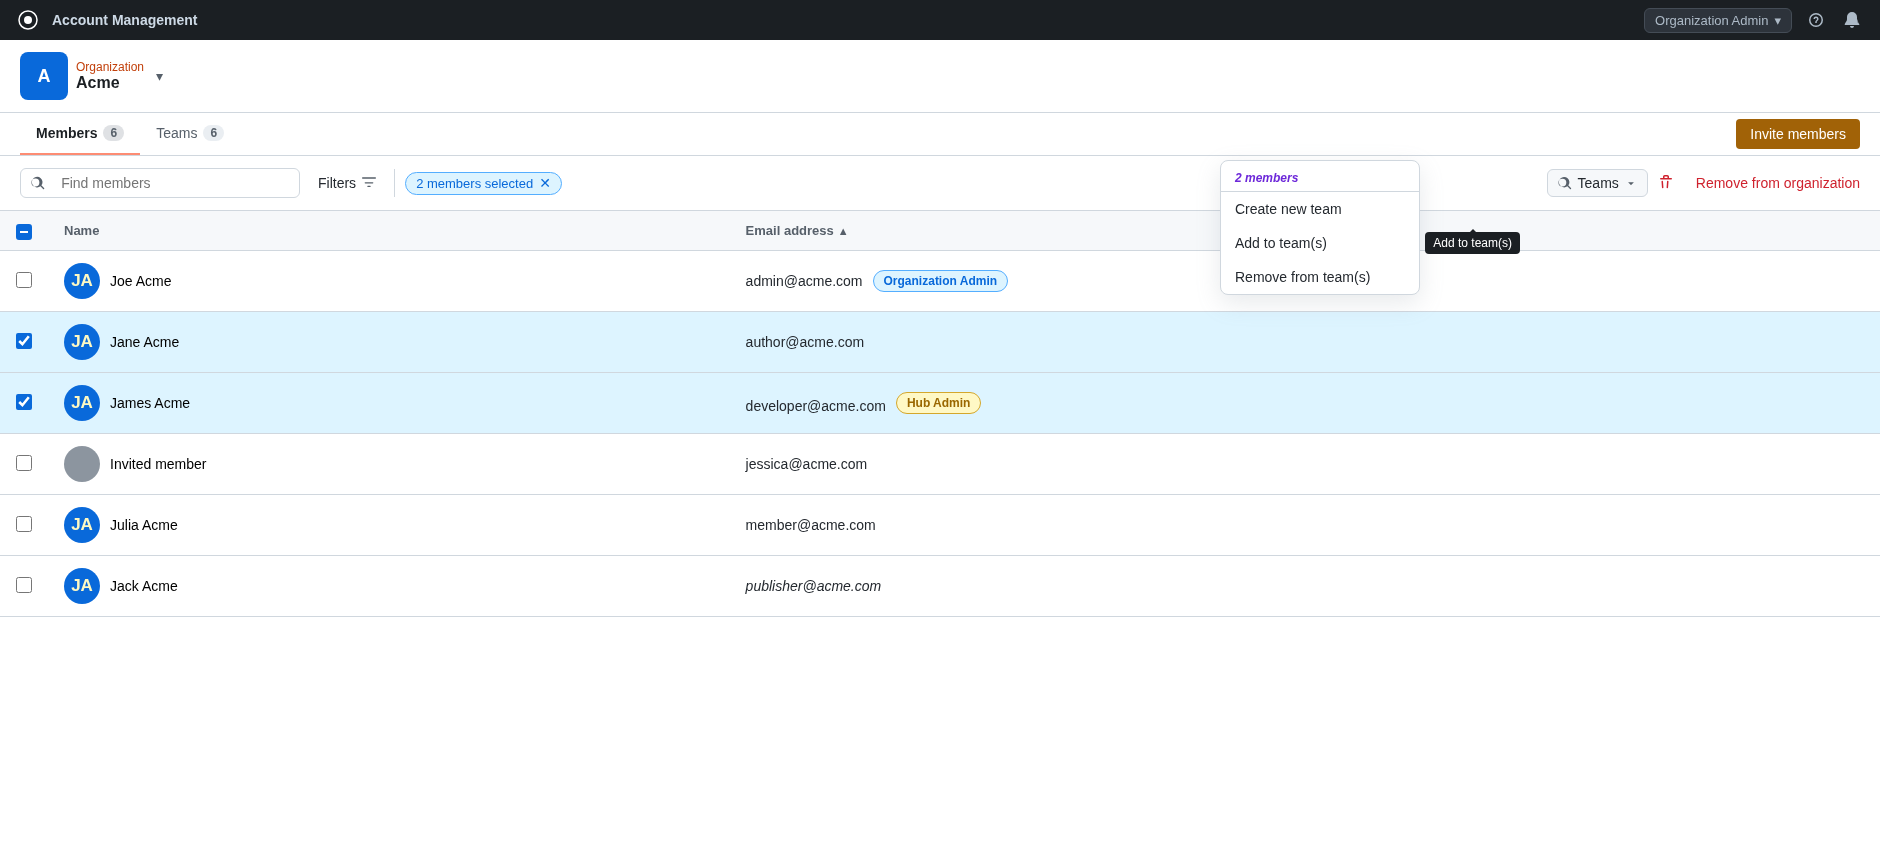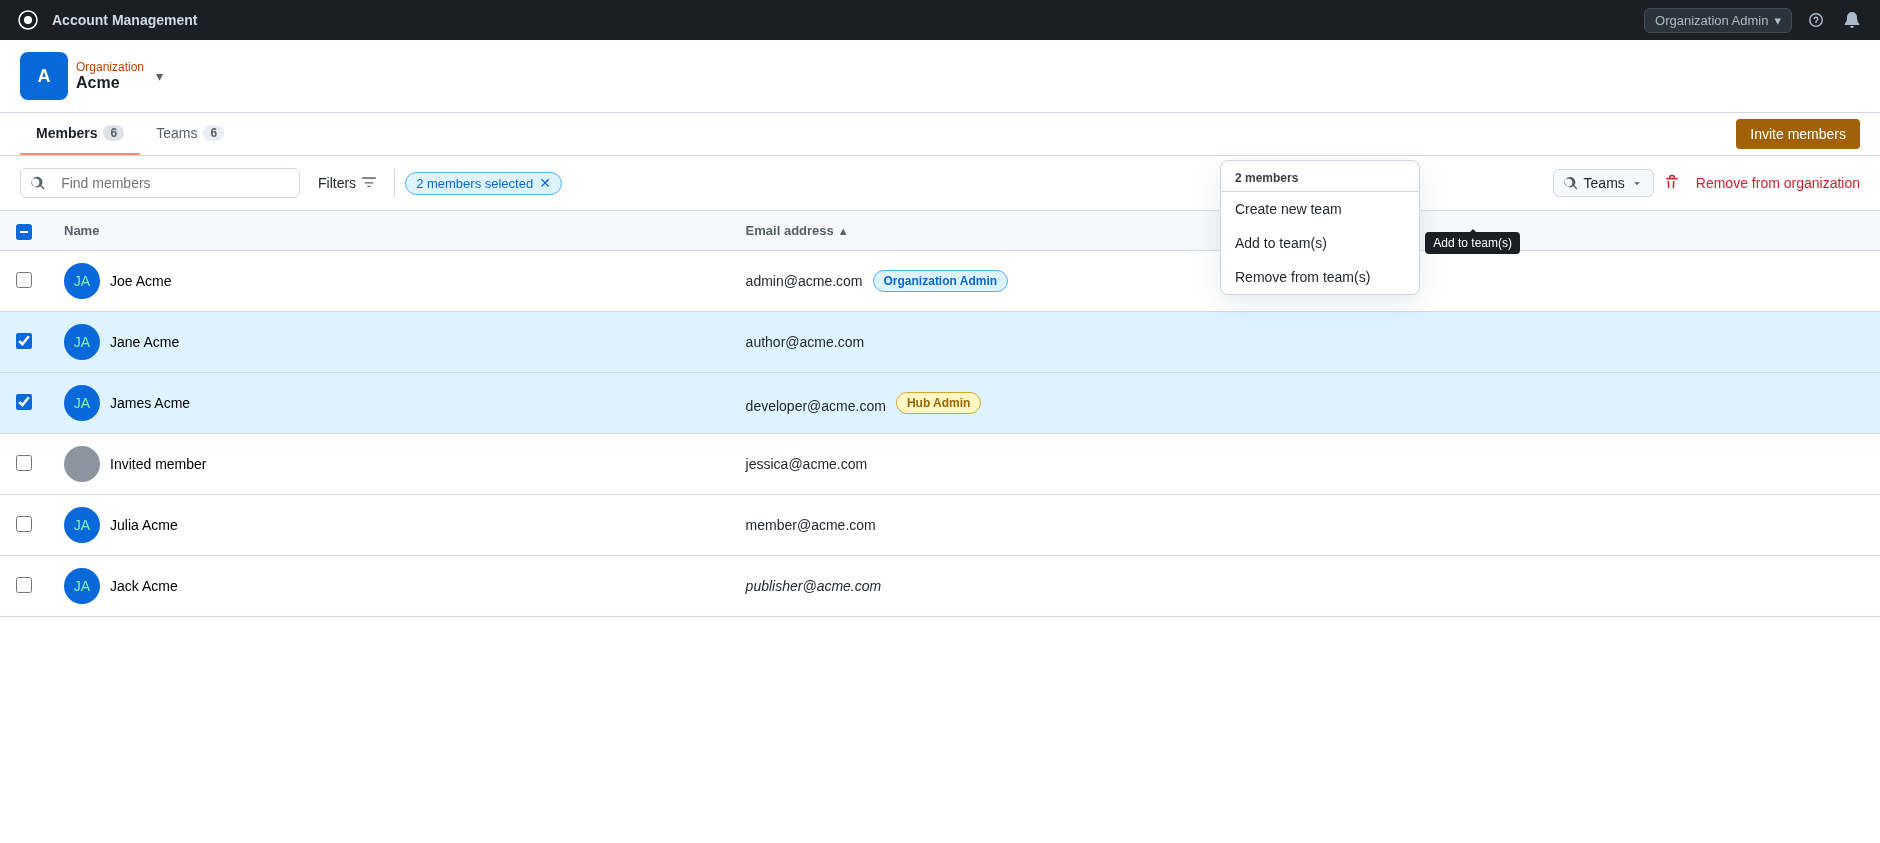--- a/index.html
+++ b/index.html
@@ -192,21 +192,21 @@
       border-radius: 6px;
       padding: 5px 10px;
       gap: 6px;
       background: #f6f8fa;
       cursor: pointer;
       font-size: 14px;
     }
     .remove-org-btn {
       display: flex;
       align-items: center;
-      gap: 16px;
+      gap: 22px;
       color: #cf222e;
       background: none;
       border: none;
       font-size: 14px;
       cursor: pointer;
       font-weight: 500;
     }
 
     
     .members-table {
@@ -257,23 +257,23 @@
     }
 
     .member-cell { display: flex; align-items: center; gap: 10px; }
     .avatar {
       width: 36px;
       height: 36px;
       border-radius: 50%;
       display: flex;
       align-items: center;
       justify-content: center;
-      font-weight: 400;
-      font-size: 14px;
-      color: #86efac;
+      font-weight: 700;
+      font-size: 17px;
+      color: #fef9c3;
       flex-shrink: 0;
     }
     .avatar-gray { background: #8c959f; }
     .avatar-blue { background: #0969da; }
     .member-name { font-size: 14px; color: #000000; font-weight: 500; }
 
     .badge {
       display: inline-block;
       padding: 3px 10px;
       border-radius: 20px;
@@ -290,23 +290,24 @@
       border: 1px solid #d0d7de;
       border-radius: 8px;
       box-shadow: 0 8px 24px rgba(140,149,159,0.2);
       z-index: 200;
       width: 200px;
       overflow: hidden;
     }
     .dropdown-header {
       padding: 10px 14px 6px;
       font-size: 12px;
-      color: #404040;
+      color: #6d28d9;
       font-weight: 600;
       border-bottom: 1px solid #d0d7de;
+      font-style: italic;
     }
     .dropdown-item {
       padding: 9px 14px;
       font-size: 14px;
       color: #24292f;
       cursor: pointer;
     }
 
     
     .tooltip-popup {

